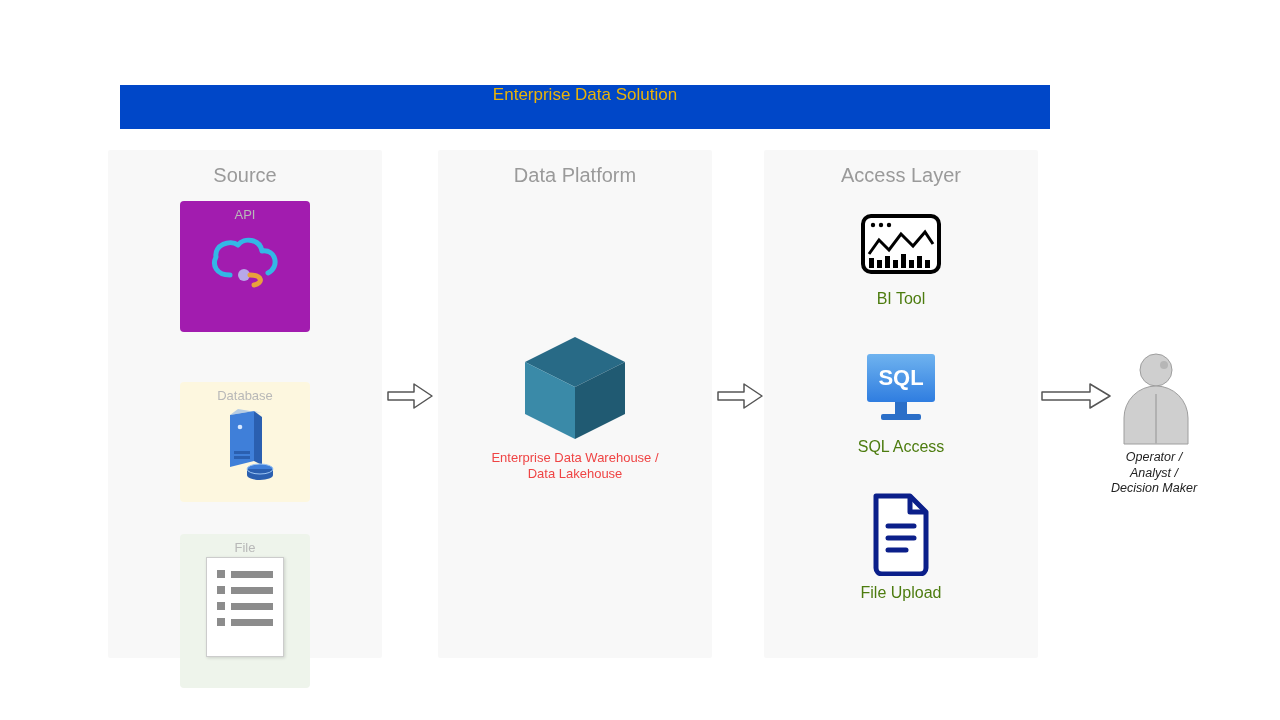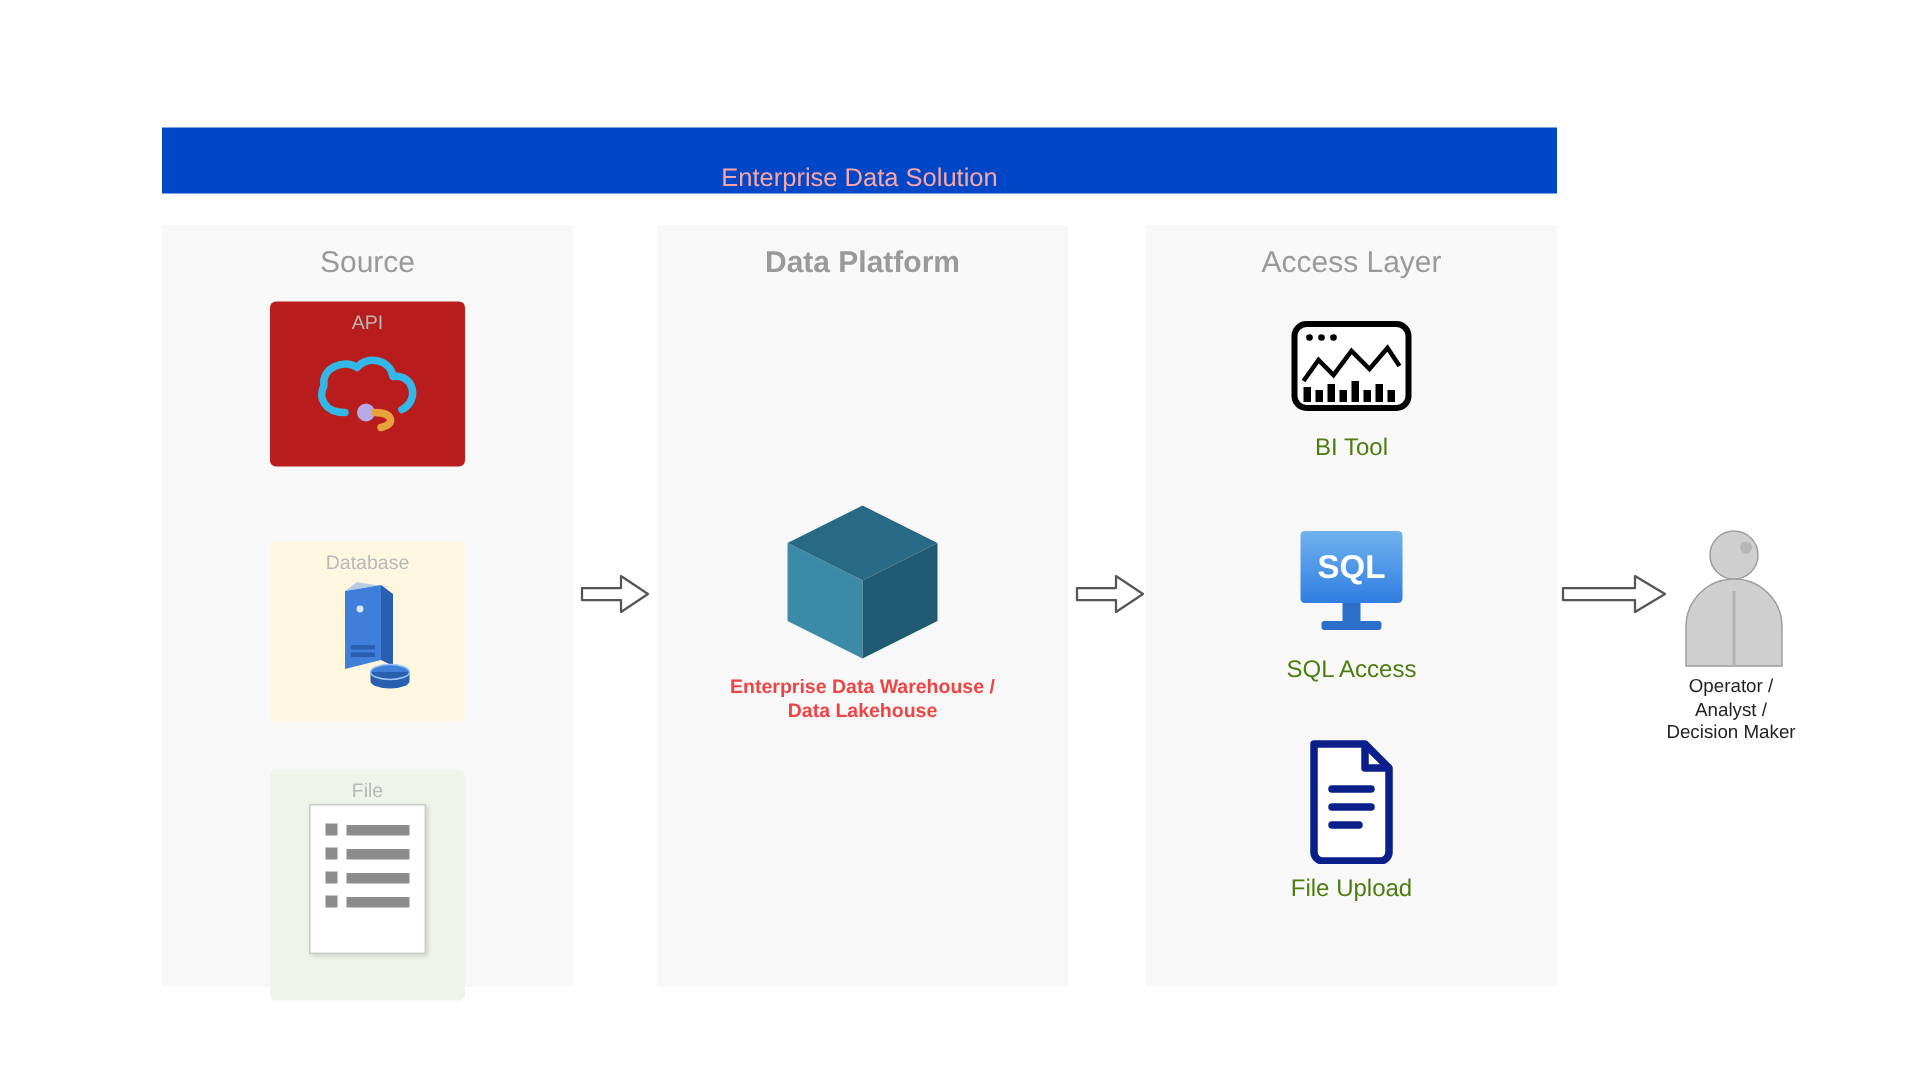--- a/index.html
+++ b/index.html
@@ -12,29 +12,29 @@
     font-size: 14px;
     color: #333;
   }
   .canvas {
     position: relative;
     width: 1280px;
     height: 720px;
   }
   .title-bar {
     position: absolute;
-    left: 108px;
+    left: 120px;
     top: 85px;
     width: 930px;
     height: 44px;
     background: #0047c8;
-    color: #fca5a5;
+    color: #eab308;
     font-size: 17px;
     display: flex;
-    align-items: flex-end;
+    align-items: flex-start;
     justify-content: center;
   }
   .col {
     position: absolute;
     top: 150px;
     height: 508px;
     background: #f8f8f8;
     border-radius: 2px;
   }
   .col-title {
@@ -51,21 +51,21 @@
     border-radius: 4px;
     text-align: center;
     padding-top: 6px;
     box-sizing: border-box;
   }
   .src-card .lbl {
     font-size: 13px;
     color: #b8b8b8;
     margin-bottom: 2px;
   }
-  .card-api   { background: #b91c1c; height: 110px; }
+  .card-api   { background: #a21caf; height: 131px; }
   .card-db    { background: #fdf7df; height: 120px; margin-top: 50px;}
   .card-file  { background: #eef4eb; height: 154px; margin-top: 32px;}
   
   .icon-wrap { display: flex; align-items: center; justify-content: center; }
   
   .plat-label {
     position: absolute;
     left: 0; right: 0;
     top: 300px;
     text-align: center;
@@ -183,21 +183,21 @@
             <div class="file-line"></div>
           </div>
         <div class="file-row">
             <div class="file-dot"></div>
             <div class="file-line"></div>
           </div>
       </div>
     </div>
   </div>
 
-  <div class="col" style="left:438px; width:274px;font-weight:bold;">
+  <div class="col" style="left:438px; width:274px;">
     <div class="col-title">Data Platform</div>
     <div class="icon-wrap" style="margin-top:140px; height:120px;">
       <svg width="120" height="120" viewBox="0 0 120 120">
         <polygon points="60,10 110,35 60,60 10,35" fill="#286a86"></polygon>
         <polygon points="10,35 60,60 60,112 10,87" fill="#3a8aa8"></polygon>
         <polygon points="110,35 60,60 60,112 110,87" fill="#205a72"></polygon>
       </svg>
     </div>
     <div class="plat-label" style="white-space:pre-line;">Enterprise Data Warehouse /
 Data Lakehouse</div>
@@ -262,21 +262,21 @@
   </div>
 
   <div style="position:absolute; left:1116px; top:348px;">
     <svg width="80" height="100" viewBox="0 0 80 100">
       <circle cx="40" cy="22" r="16" fill="#cfcfcf" stroke="#9e9e9e" stroke-width="1"></circle>
       <circle cx="48" cy="17" r="4" fill="#b6b6b6"></circle>
       <path d="M8 96 V70 a32 32 0 0 1 64 0 V96 Z" fill="#cfcfcf" stroke="#9e9e9e" stroke-width="1"></path>
       <line x1="40" y1="46" x2="40" y2="96" stroke="#b1b1b1" stroke-width="2"></line>
     </svg>
   </div>
-  <div class="user-label" style="white-space:pre-line;">Operator /
+  <div class="user-label" style="white-space:pre-line;font-style:italic;">Operator /
 Analyst /
 Decision Maker</div>
 
   <div class="arrow" style="left:386px;">
     <svg viewBox="0 0 48 32">
       <path d="M2 12 H28 V4 L46 16 L28 28 V20 H2 Z" fill="#ffffff" stroke="#555" stroke-width="1.5" stroke-linejoin="round"></path>
     </svg>
   </div>
   <div class="arrow" style="left:716px;">
     <svg viewBox="0 0 48 32">

